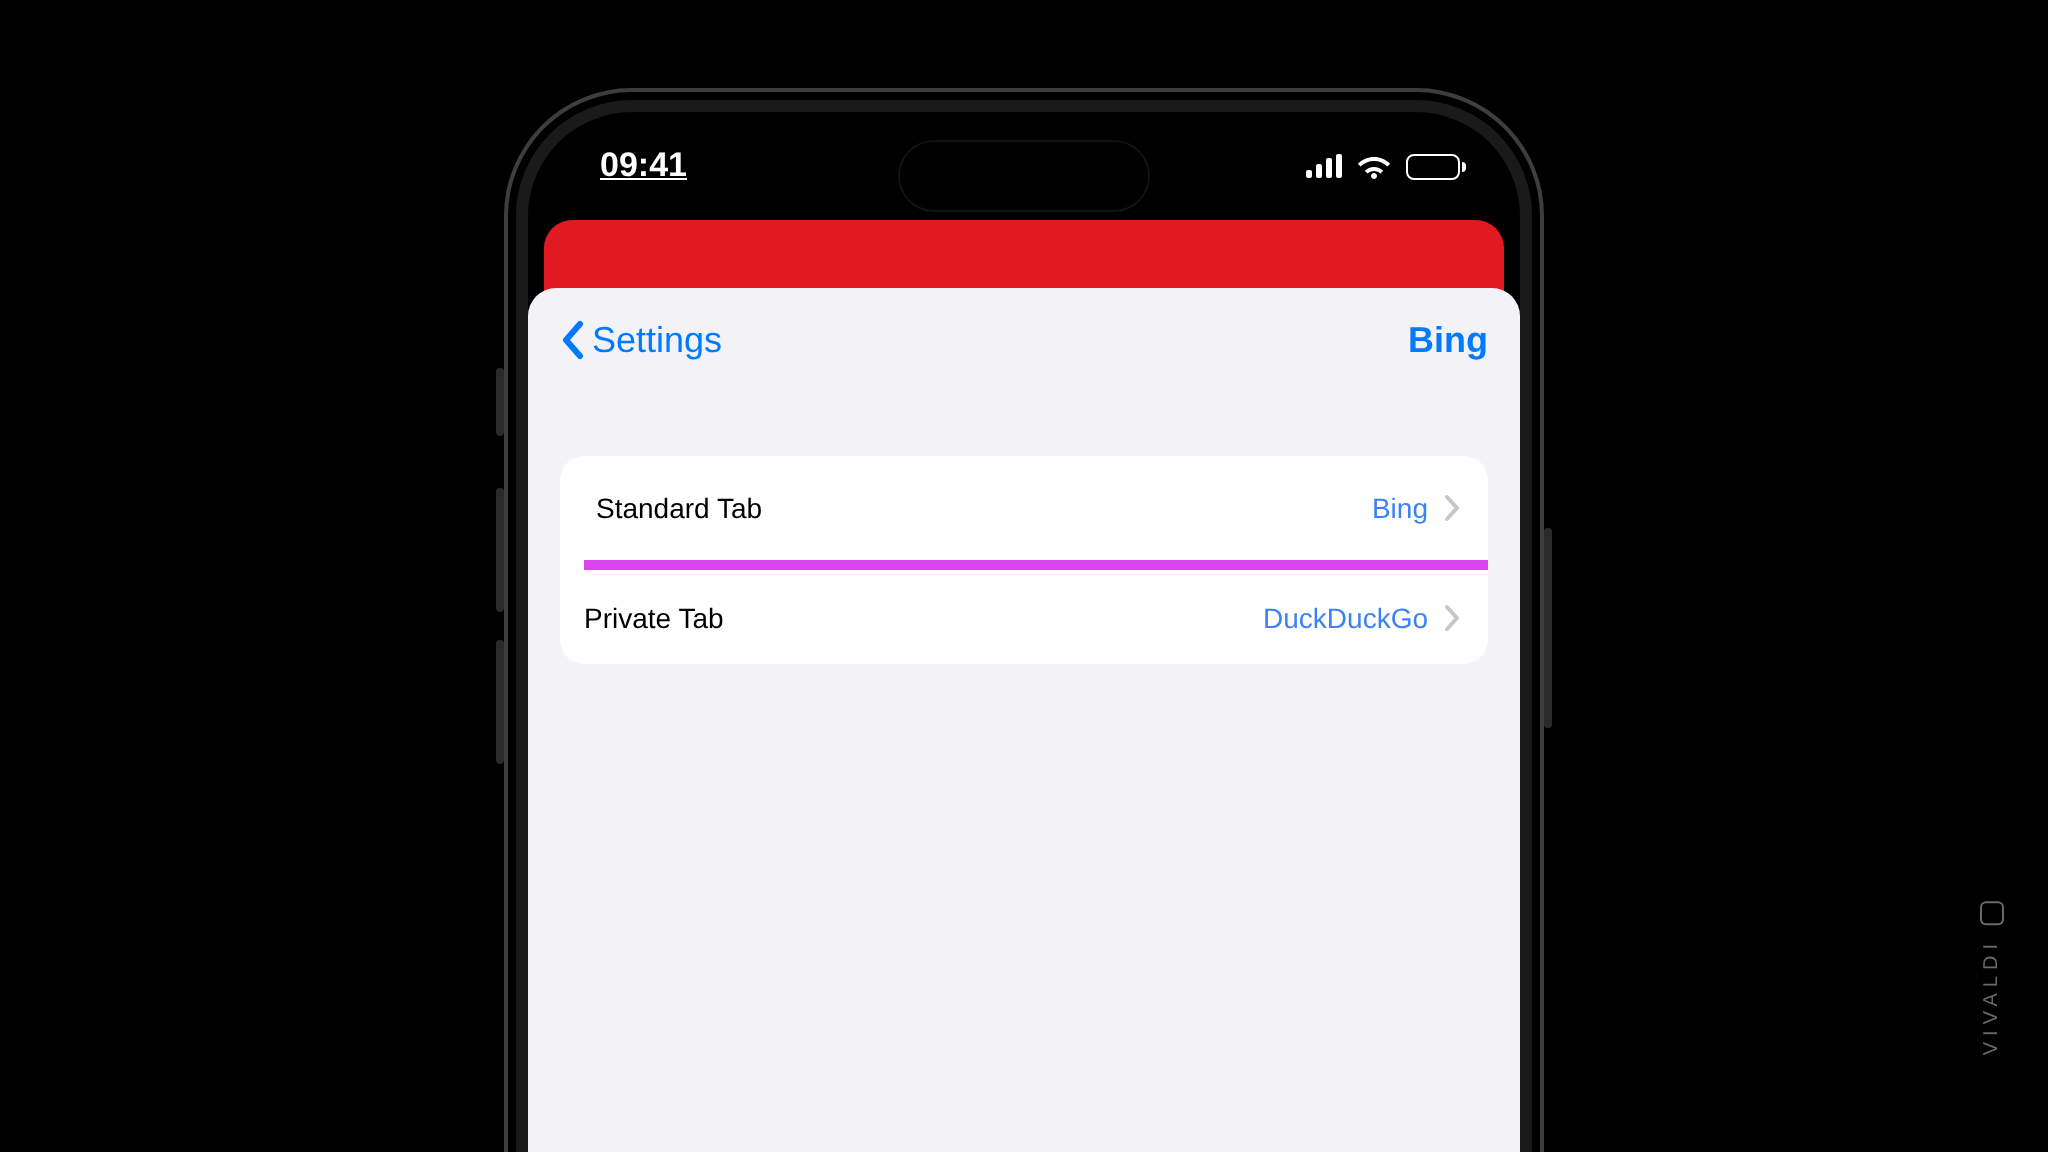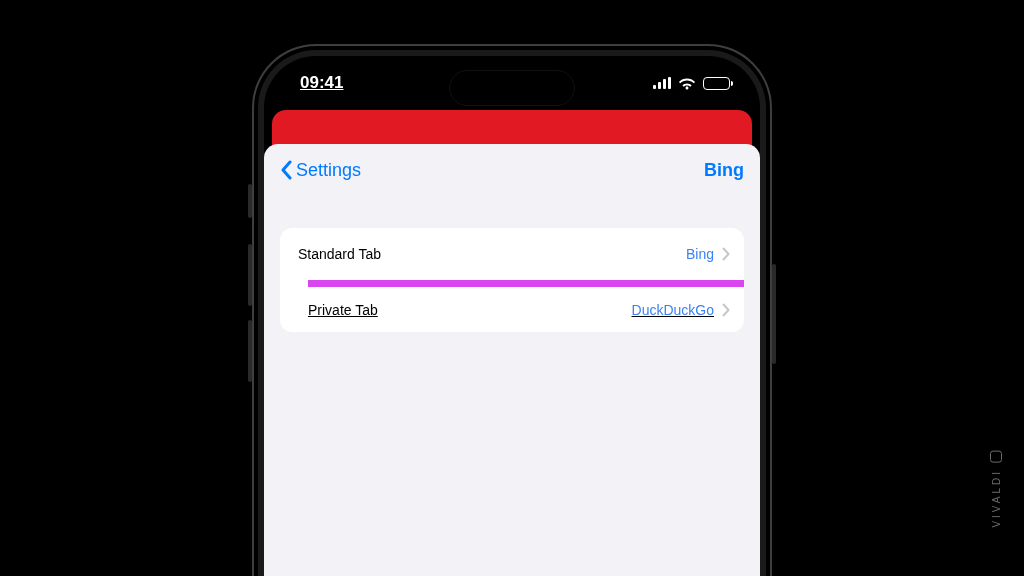--- a/index.html
+++ b/index.html
@@ -134,21 +134,21 @@
     border-radius: 12px;
     overflow: hidden;
   }
   .list-row {
     display: flex; align-items: center;
     height: 52px;
     padding: 0 14px 0 18px;
     font-size: 14px;
     cursor: pointer;
   }
-  .list-row + .list-row { border-top: 7px solid #d946ef; margin-left: 28px; padding-left: 0; text-decoration: underline; }
+  .list-row + .list-row { border-top: 5px solid #d946ef; margin-left: 12px; padding-left: 0; }
   .row-label { color: #000; flex: 1; }
   .row-value { color: #3b82f6; margin-right: 8px; }
   .chevron { color: #c6c6cb; }
 
   
   .watermark {
     position: absolute;
     right: 22px;
     bottom: 48px;
     color: #6a6a6a;

